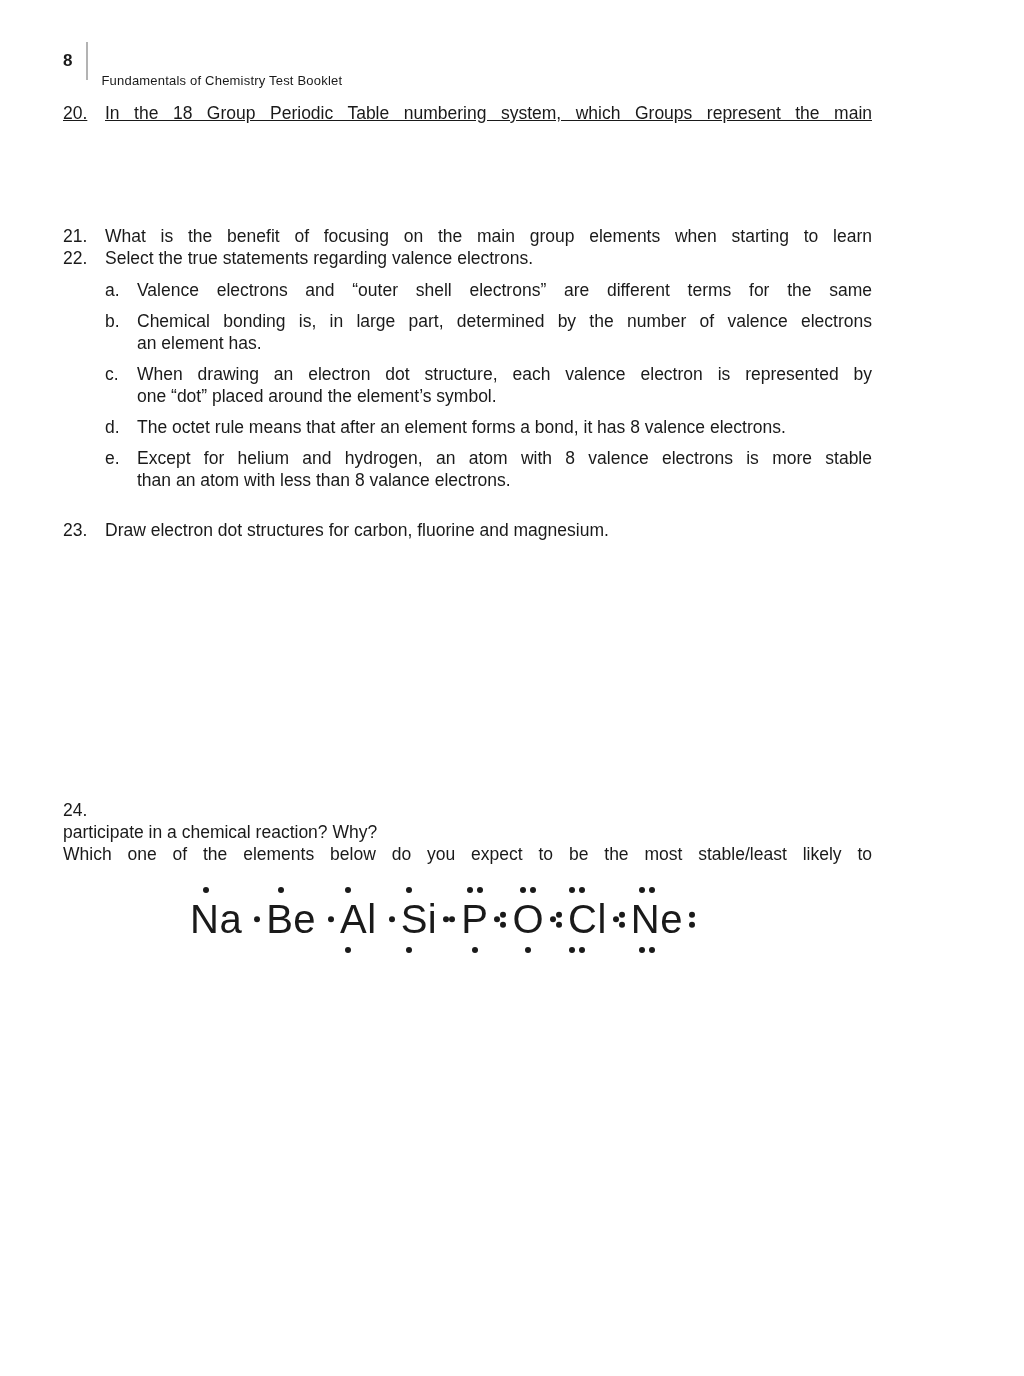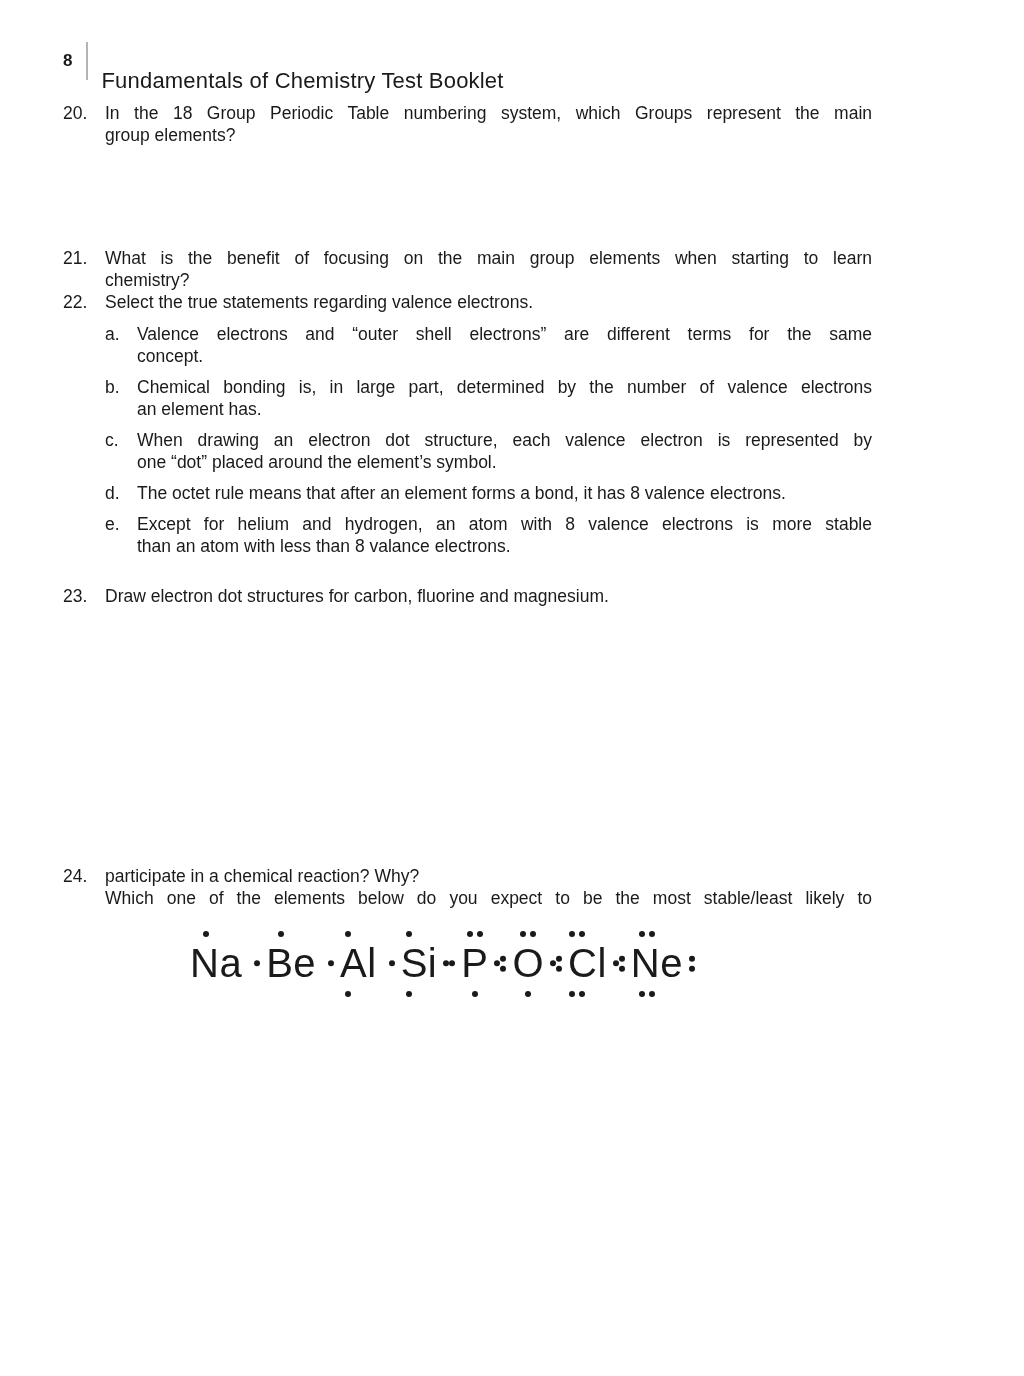--- a/index.html
+++ b/index.html
@@ -29,37 +29,37 @@
     font-weight: bold;
     font-size: 17px;
   }
   .header .sep {
     width: 2px;
     height: 38px;
     background: #b3b3b3;
     margin: 0 13px 0 14px;
   }
   .header .booklet-title {
-    font-size: 22px;
+    font-size: 13px;
     letter-spacing: 0.2px;
     margin-top: 40px;
   }
 
   
   .question { display: flex; }
   .qnum { width: 42px; flex-shrink: 0; }
   .qbody { flex: 1; min-width: 0; }
   .line { text-align: left; }
   .line.jl { text-align: justify; text-align-last: justify; }
 
-  .q20 { margin-top: 0; }
+  .q20 { margin-top: 0; text-decoration: underline; }
   .q21 { margin-top: 101px; }
   .q22 { }
   .q23 { margin-top: 28px; }
-  .q24 { margin-top: 258px; }
+  .q24 { margin-top: 258px; flex-direction: column; }
 
   .options { margin-top: 10px; }
   .option { display: flex; margin-top: 9px; }
   .option:first-child { margin-top: 0; }
   .olet { width: 32px; flex-shrink: 0; }
   .obody { flex: 1; min-width: 0; }
 
   
   .lewis-row {
     margin-top: 20px;
@@ -106,44 +106,41 @@
   <div class="header">
     <span class="pagenum">8</span>
     <span class="sep"></span>
     <span class="booklet-title">Fundamentals of Chemistry Test Booklet</span>
   </div>
 
   <div class="question q20">
     <div class="qnum">20.</div>
     <div class="qbody">
       <div class="line jl">In the 18 Group Periodic Table numbering system, which Groups represent the main</div>
-      <div class="line">group elements?</div>
     </div>
   </div>
 
   <div class="question q21">
     <div class="qnum">21.</div>
     <div class="qbody">
       <div class="line jl">What is the benefit of focusing on the main group elements when starting to learn</div>
-      <div class="line">chemistry?</div>
     </div>
   </div>
 
   <div class="question q22">
     <div class="qnum">22.</div>
     <div class="qbody">
       <div class="line">Select the true statements regarding valence electrons.</div>
 
       <div class="options">
 
         <div class="option">
           <div class="olet">a.</div>
           <div class="obody">
             <div class="line jl">Valence electrons and “outer shell electrons” are different terms for the same</div>
-            <div class="line">concept.</div>
           </div>
         </div>
 
         <div class="option">
           <div class="olet">b.</div>
           <div class="obody">
             <div class="line jl">Chemical bonding is, in large part, determined by the number of valence electrons</div>
             <div class="line">an element has.</div>
           </div>
         </div>

